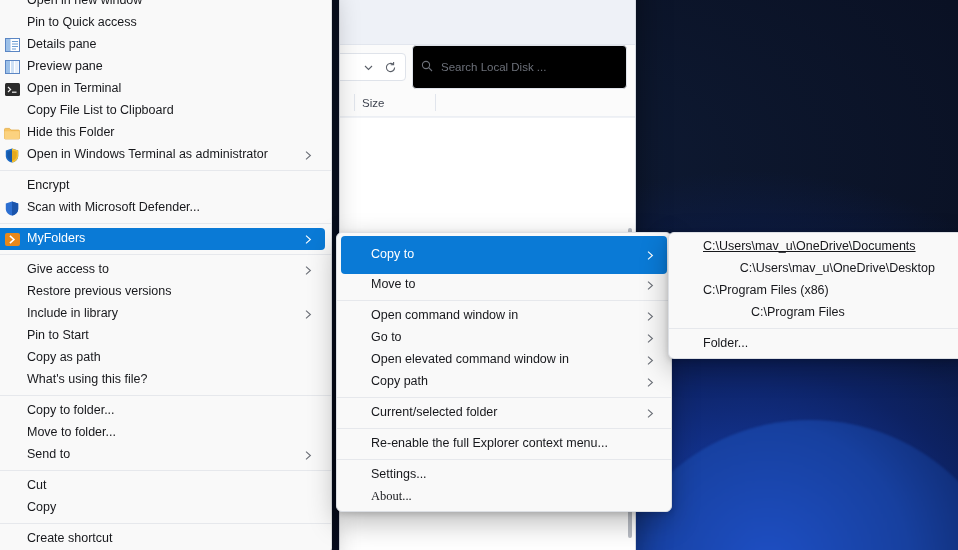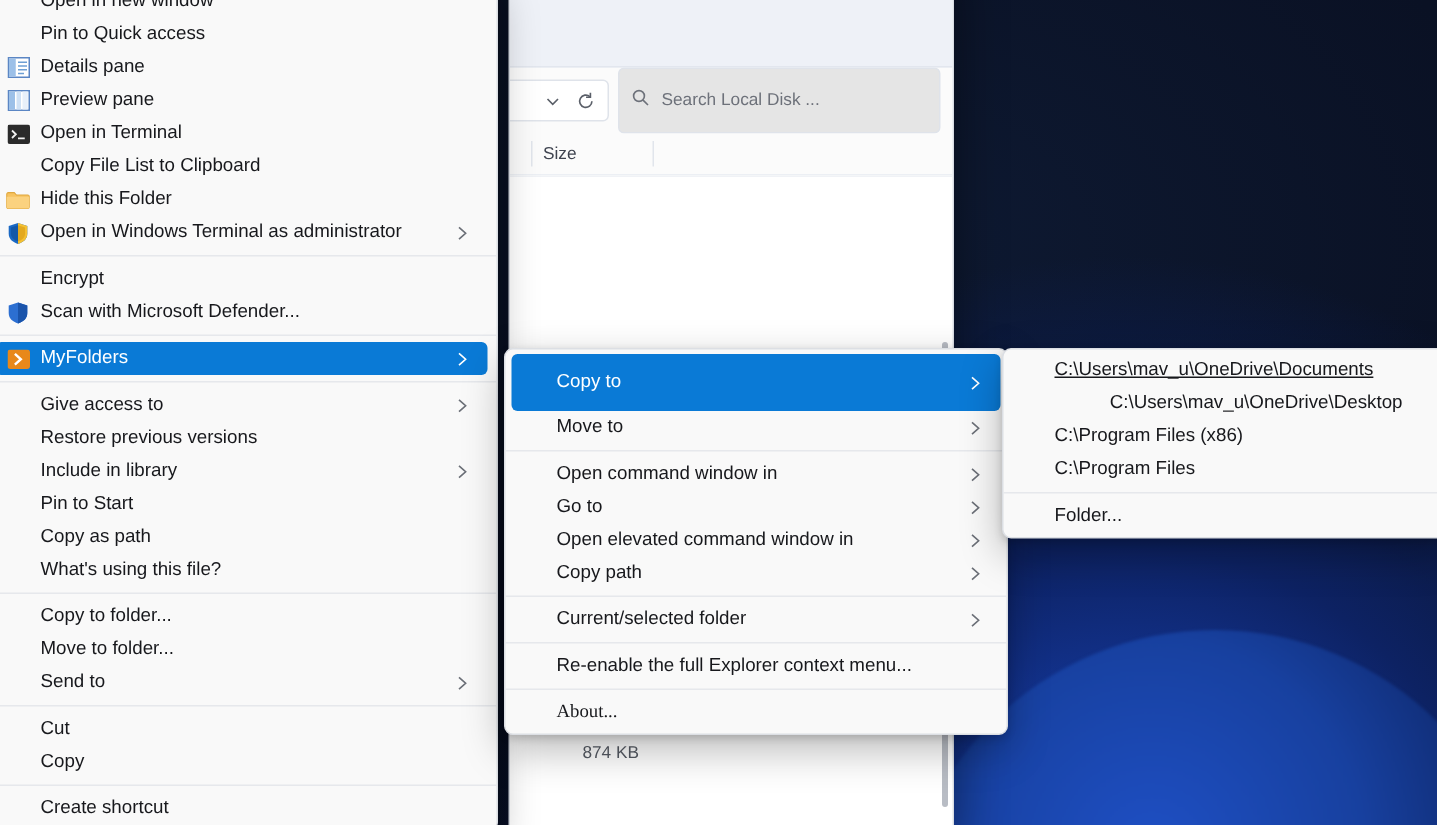--- a/index.html
+++ b/index.html
@@ -44,21 +44,21 @@
     padding:0 8px; background:#fbfbfb;
   }
   .addrbox{
     flex:0 0 auto; width:128px; height:28px;
     border:1px solid #dfe3ea; border-radius:4px; background:#fff;
     display:flex; align-items:center; justify-content:flex-end; gap:10px;
     padding-right:8px; margin-left:-70px;
   }
   .chev-dn, .refresh{ color:#5a5f68; display:flex; }
   .searchbox{
-    flex:1; height:44px; border:1px solid #dfe3ea; border-radius:4px; background:#e5e5e5;
+    flex:1; height:44px; border:1px solid #dfe3ea; border-radius:4px; background:#000000;
     display:flex; align-items:center; gap:8px; padding:0 8px;
   }
   .searchbox .ph{
     font-size:11.5px; color:#6d717a; white-space:nowrap; overflow:hidden;
   }
   #colhdr{
     height:28px; border-bottom:1px solid #eceff4; background:#fbfbfb;
     display:flex; align-items:center; position:relative;
   }
   #colhdr .lbl{
@@ -449,20 +449,25 @@
         </svg>
       </span>
     </div>
     <div class="msep"></div>
     <div class="mi" style="height: 22px;">
       <span class="ic"></span>
       <span class="tx">Re-enable the full Explorer context menu...</span>
       <span class="arrow"></span>
     </div>
     <div class="msep"></div>
+    <div class="mi" style="height: 22px;">
+      <span class="ic"></span>
+      <span class="tx">Settings...</span>
+      <span class="arrow"></span>
+    </div>
     <div class="mi" style="height: 22px; font-family: Liberation Serif, serif;">
       <span class="ic"></span>
       <span class="tx">About...</span>
       <span class="arrow"></span>
     </div>
   </div>
 
 <div class="menu" id="menu-sub2">
     <div class="mi" style="height: 22px; text-decoration: underline;">
       <span class="ic"></span>
@@ -472,21 +477,21 @@
     <div class="mi" style="height: 22px; text-align: right;">
       <span class="ic"></span>
       <span class="tx">C:\Users\mav_u\OneDrive\Desktop</span>
       <span class="arrow"></span>
     </div>
     <div class="mi" style="height: 22px;">
       <span class="ic"></span>
       <span class="tx">C:\Program Files (x86)</span>
       <span class="arrow"></span>
     </div>
-    <div class="mi" style="height: 22px;">
+    <div class="mi" style="height: 22px; gap: 48px;">
       <span class="ic"></span>
       <span class="tx">C:\Program Files</span>
       <span class="arrow"></span>
     </div>
     <div class="msep"></div>
     <div class="mi" style="height: 22px;">
       <span class="ic"></span>
       <span class="tx">Folder...</span>
       <span class="arrow"></span>
     </div>

